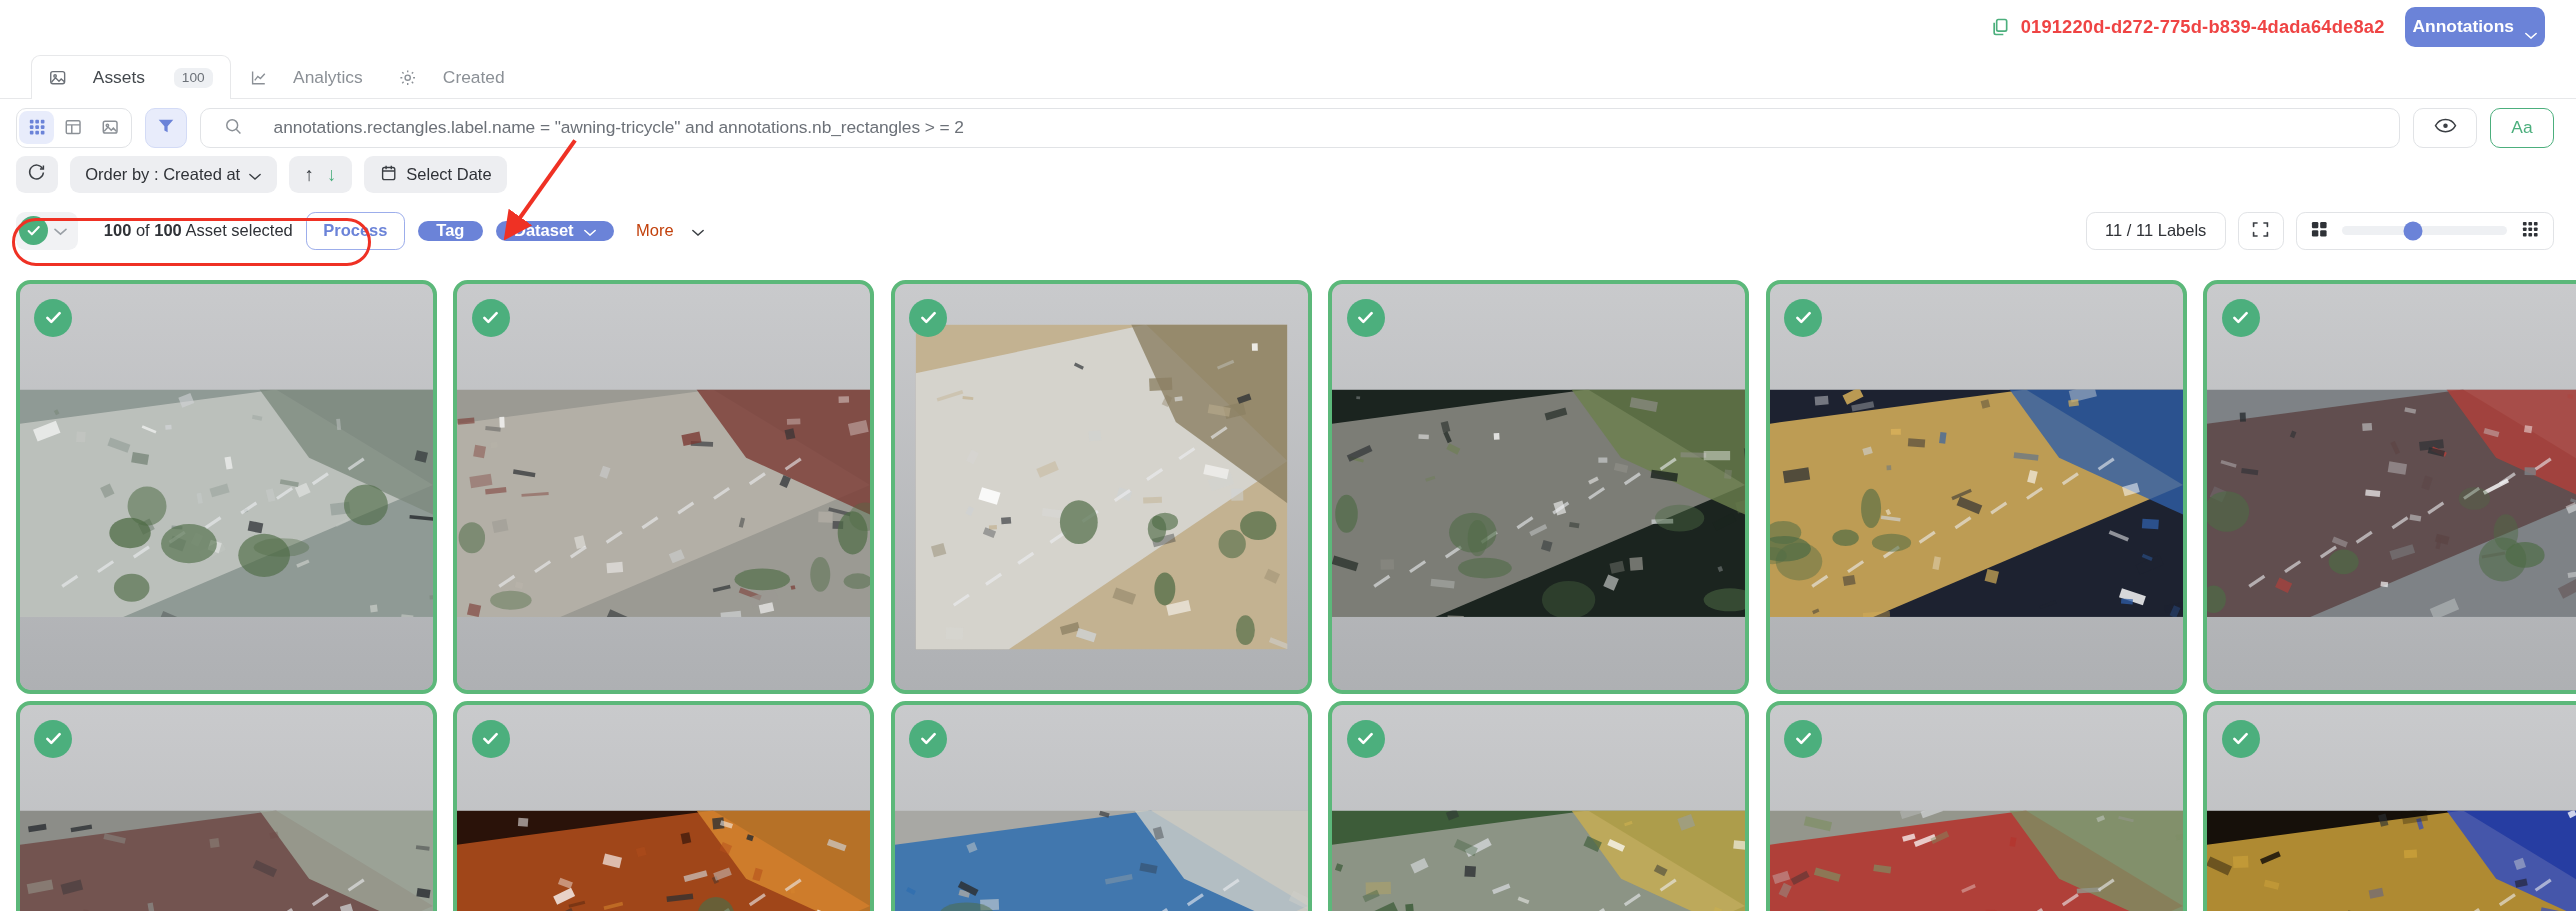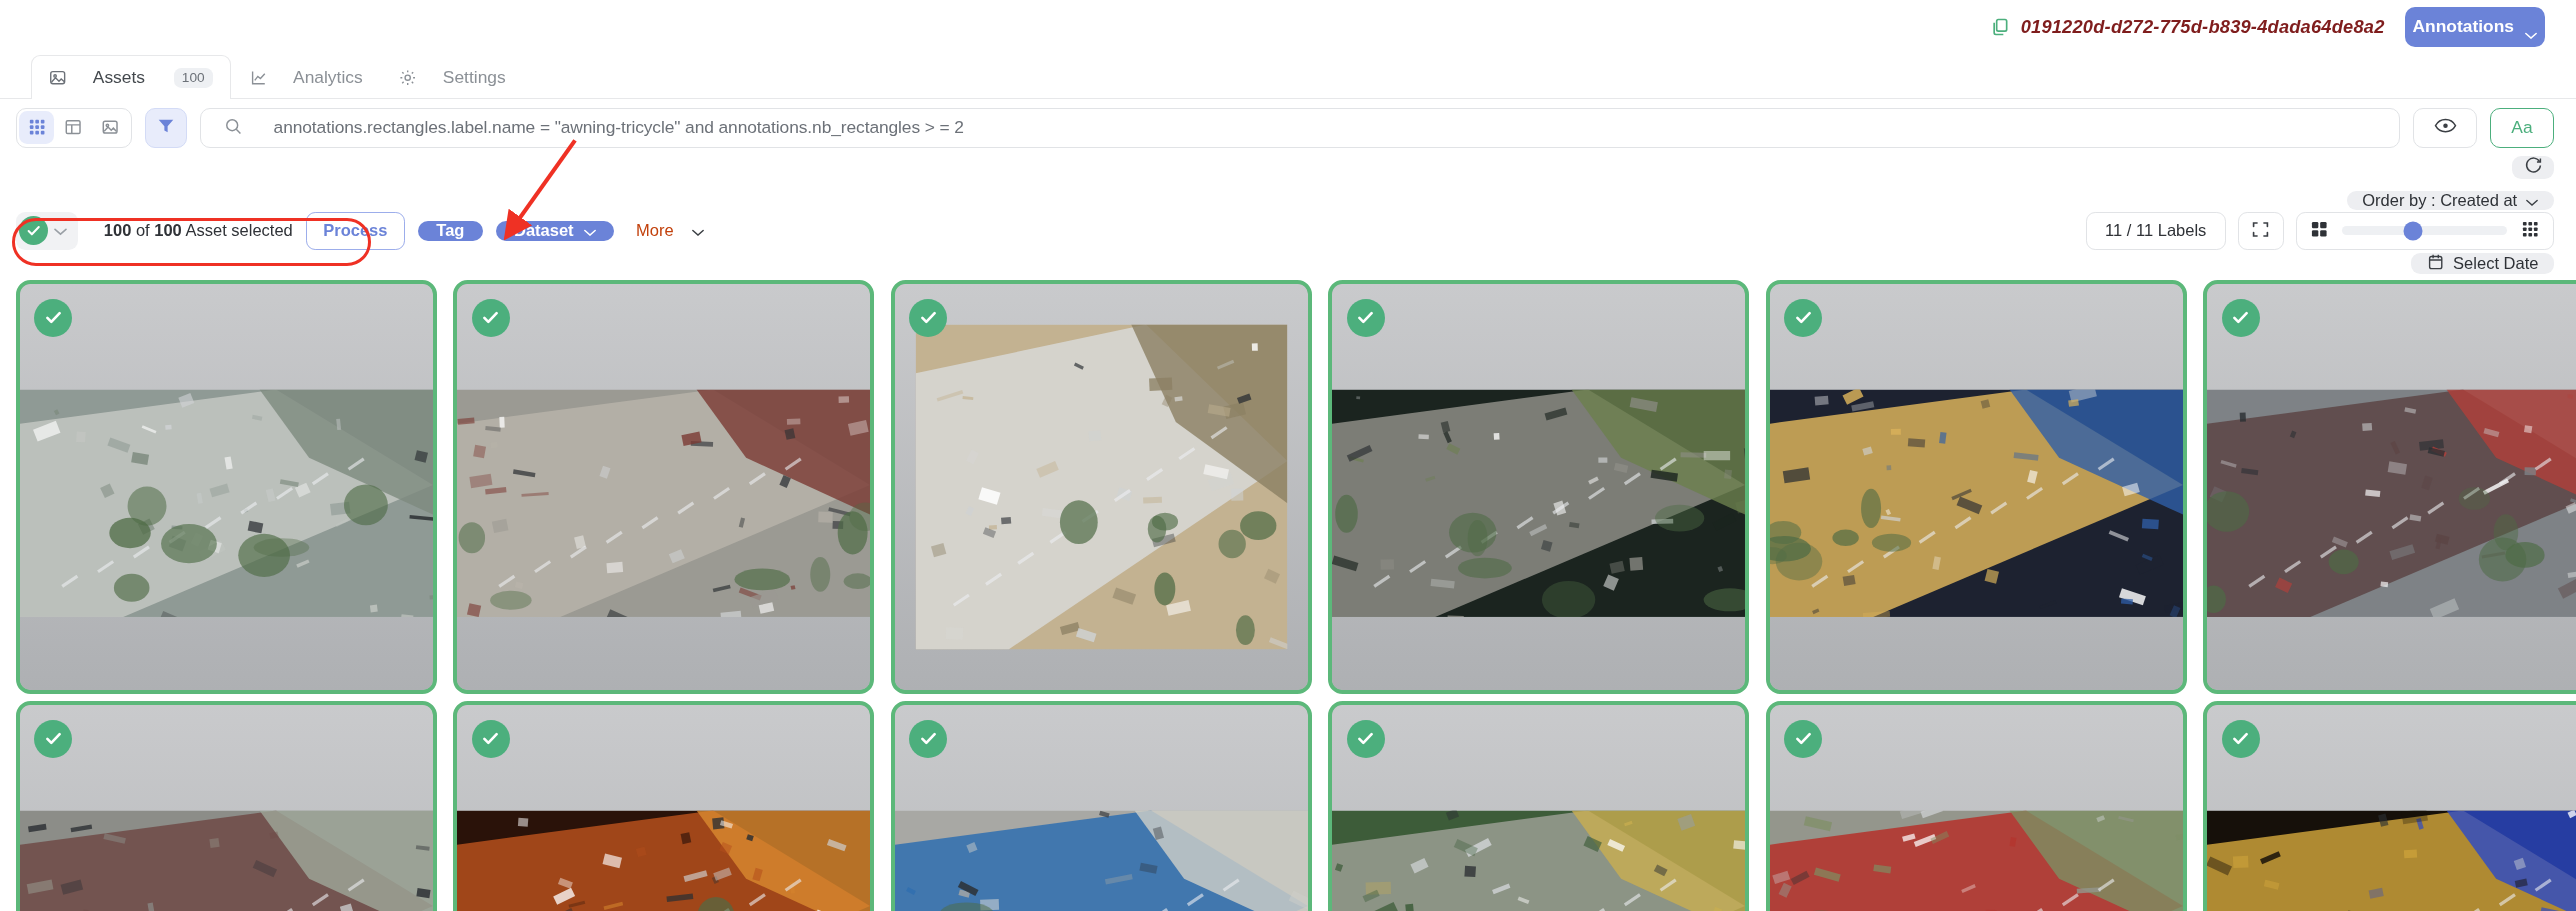--- a/index.html
+++ b/index.html
@@ -21,21 +21,21 @@
   .breadcrumb {
     font-size: 27.5px; color: #25282b; font-weight: 400; letter-spacing: 0.1px;
     white-space: nowrap;
   }
   .header-right {
     margin-left: auto; display: flex; align-items: center; gap: 20px;
   }
   .ds-id-wrap { display: flex; align-items: center; gap: 11px; }
   .copy-icon { width: 20px; height: 20px; display:block; }
   .ds-id {
-    font-size: 18.3px; font-weight: 700; color: #7f1d1d; letter-spacing: 0.2px; font-style: italic;
+    font-size: 18.3px; font-weight: 700; color: #ef4444; letter-spacing: 0.2px;
   }
   .annotations-btn {
     background: #6b83d8; color: #fff; border: none; border-radius: 10px;
     height: 40px; padding: 0 8px; font-size: 17.4px; font-weight: 700;
     display: flex; align-items: center; gap: 11px;
     font-family: "Liberation Sans", sans-serif; cursor: pointer;
   }
   .chev { width: 12px; height: 7.3px; display:inline-block; }
 
   
@@ -94,23 +94,22 @@
   .iconbtn {
     width: 64px; height: 40px; border-radius: 10px; border: 1.4px solid #e1e3e6;
     display: flex; align-items: center; justify-content: center;
     cursor: pointer; background: #fff;
   }
   .iconbtn.green { border-color: #4caf7d; }
   .iconbtn.green span { color: #4caf7d; font-size: 17.4px; }
 
   
   .orderrow {
-    height: 48px; display: flex; align-items: flex-end; gap: 12px;
+    height: 48px; display: flex; align-items: flex-start; gap: 12px;
     padding: 0 22px 0 15.6px;
-    flex-direction: column;
   }
   .pill {
     background: #edeef1; border-radius: 9.2px; height: 37px;
     display: flex; align-items: center; gap: 9.2px; padding: 0 15.6px;
     font-size: 16.5px; color: #2f3237; cursor: pointer; border: none;
     font-family: "Liberation Sans", sans-serif;
   }
   .pill.sq { width: 42px; padding: 0; justify-content: center; }
   .arrowpill {
     background: #edeef1; border-radius: 9.2px; height: 37px;
@@ -259,21 +258,21 @@
     </span>
     <span>Analytics</span>
   </div>
   <div class="tab">
     <span>
       <svg viewBox="0 0 20 20" fill="none" stroke="#8b9096" stroke-width="1.6">
         <circle cx="10" cy="10" r="3"></circle>
         <path d="M10 1.6v2.2M10 16.2v2.2M3.7 3.7l1.6 1.6M14.7 14.7l1.6 1.6M1.6 10h2.2M16.2 10h2.2M3.7 16.3l1.6-1.6M14.7 5.3l1.6-1.6"></path>
       </svg>
     </span>
-    <span>Settings</span>
+    <span>Created</span>
   </div>
 </div>
 
 <div class="searchrow">
   <div class="viewgroup">
     <div class="vbtn active">
       <span>
         <svg viewBox="0 0 20 20" width="18.3" height="18.3" fill="#6b83d8">
           <rect x="2" y="2" width="4" height="4" rx="1"></rect>
             <rect x="8" y="2" width="4" height="4" rx="1"></rect>

